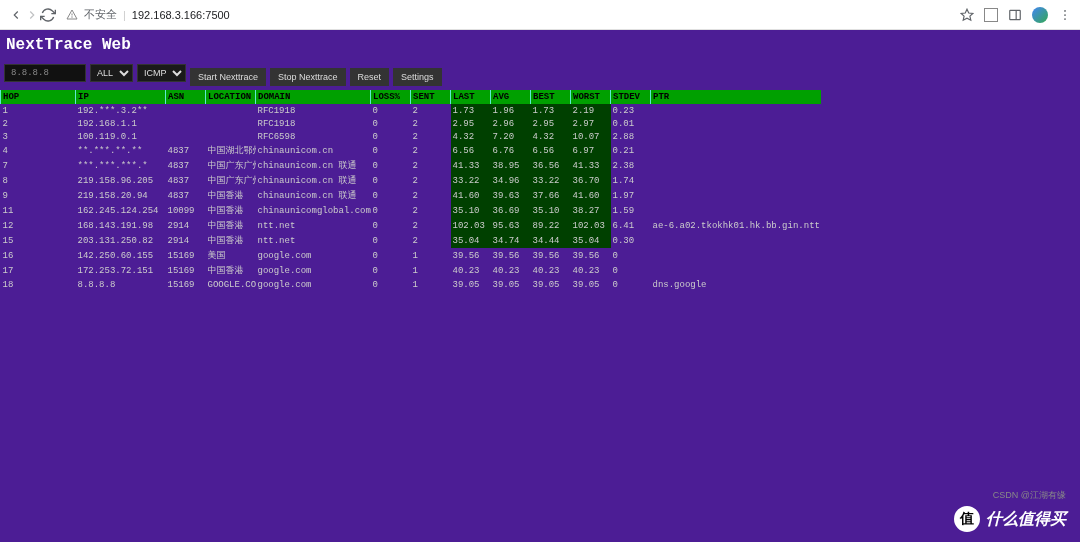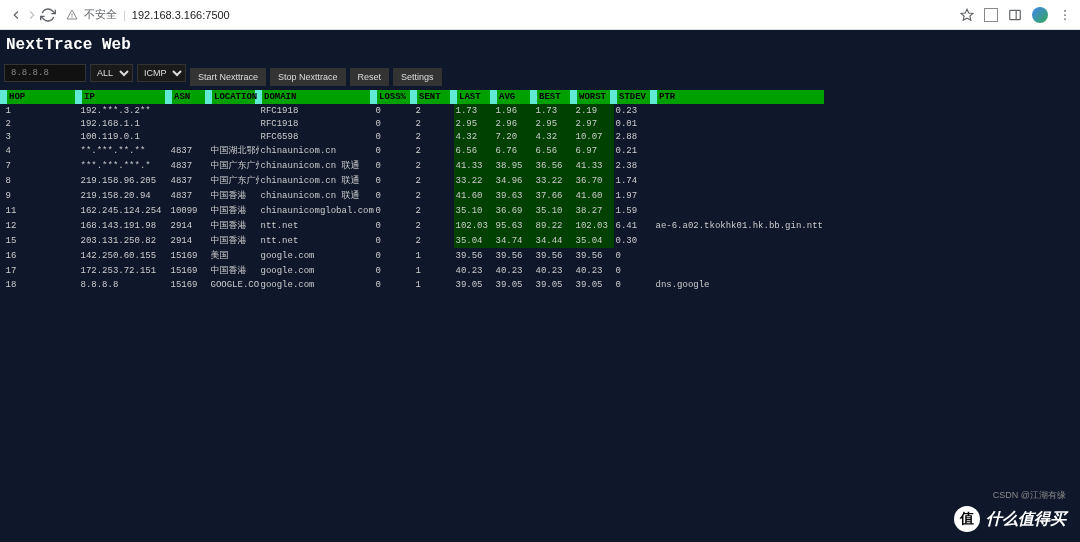--- a/index.html
+++ b/index.html
@@ -11,30 +11,30 @@
 .nav-arrow svg { width: 14px; height: 14px; }
 .reload { width: 16px; height: 16px; color: #5f6368; cursor: pointer; }
 .addr-wrap { flex: 0 0 auto; margin-left: 10px; display: flex; align-items: center; gap: 6px; font-size: 11px; color: #5f6368; }
 .warn-icon { width: 12px; height: 12px; }
 .addr { color: #202124; text-align: center; }
 .chrome-right { margin-left: auto; display: flex; align-items: center; gap: 10px; color: #5f6368; }
 .chrome-right svg, .chrome-right .icon { width: 14px; height: 14px; }
 .ext-icon { width: 14px; height: 14px; border: 1px solid #888; }
 .avatar { width: 16px; height: 16px; border-radius: 50%; background: linear-gradient(135deg,#4285f4,#34a853); }
 
-.page { background: #0f172a; color: #fff; height: 512px; position: relative; font-family: "Courier New", monospace; }
+.page { background: #4c1d95; color: #fff; height: 512px; position: relative; font-family: "Courier New", monospace; }
 .title { font-size: 16px; font-weight: bold; padding: 6px 6px 4px; font-family: "Courier New", monospace; }
 
 .controls { display: flex; gap: 4px; padding: 2px 4px 4px; align-items: center; }
 .ip-input { background: #111; color: #888; border: 1px solid #333; font-size: 9px; padding: 3px 6px; width: 82px; font-family: "Courier New", monospace; }
 .sel { background: #1a1a1a; color: #ddd; border: 1px solid #333; font-size: 9px; padding: 2px 2px; font-family: Arial, sans-serif; }
 .btn { background: #333; color: #ddd; border: none; font-size: 9px; padding: 4px 8px; cursor: pointer; font-family: Arial, sans-serif; margin-top: 8px; }
 
 .tbl { width: 820px; border-collapse: collapse; font-size: 9px; table-layout: fixed; }
-.tbl th { background: #00a000; color: #000; text-align: left; padding: 1px 2px; font-weight: bold; border-left: 7px solid #5eead4; height: 14px; font-family: "Courier New", monospace; }
+.tbl th { background: #00a000; color: #000; text-align: left; padding: 1px 2px; font-weight: bold; border-left: 1px solid #5eead4; height: 14px; font-family: "Courier New", monospace; }
 .tbl td { padding: 1px 2px; color: #ccc; height: 13px; white-space: nowrap; overflow: hidden; }
 .tbl tr.hl td.metric { background: #004000; }
 .c-hop { width: 75px; }
 .c-ip { width: 90px; }
 .c-asn { width: 40px; }
 .c-loc { width: 50px; }
 .c-dom { width: 115px; }
 .c-loss { width: 40px; }
 .c-sent { width: 40px; }
 .c-last { width: 40px; }

